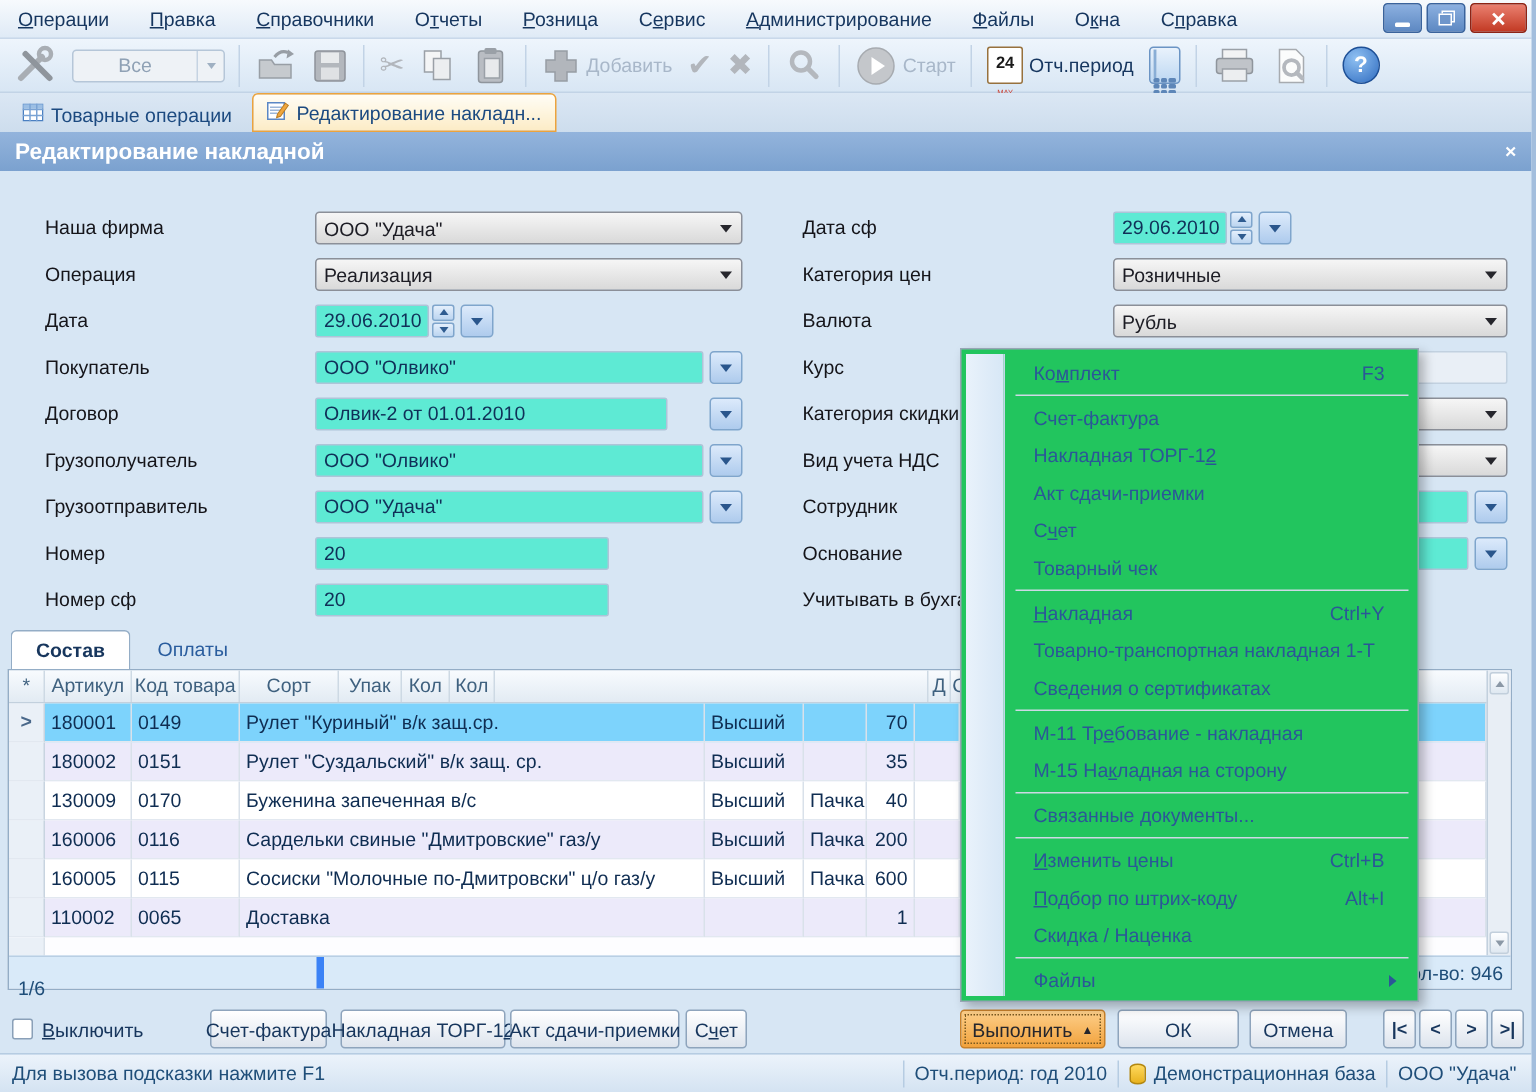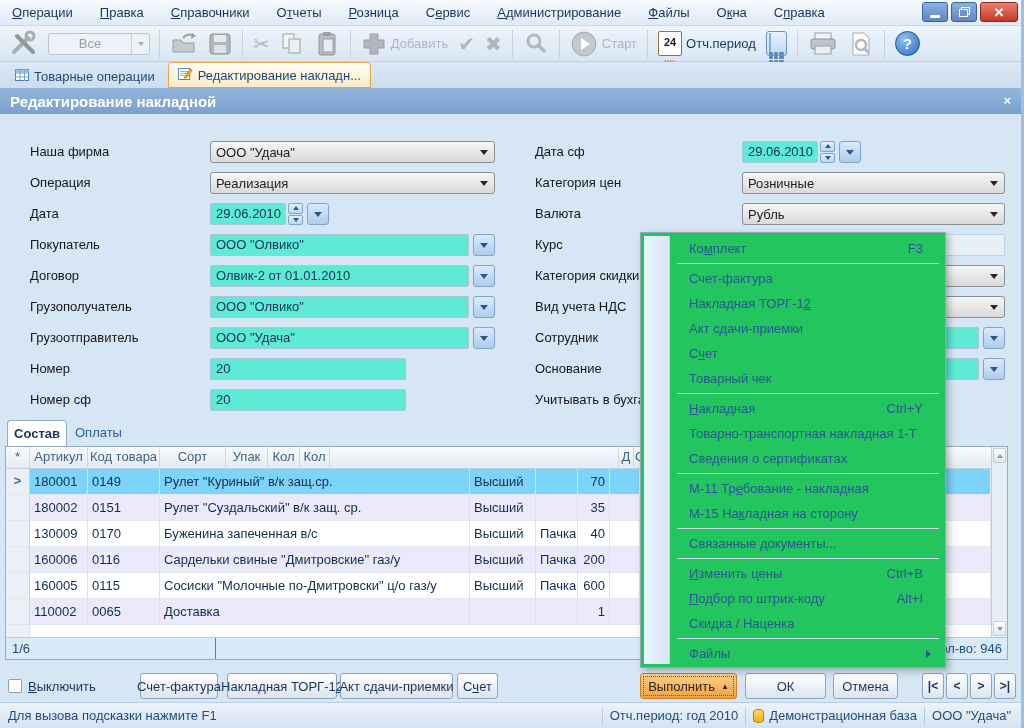--- a/index.html
+++ b/index.html
@@ -62,39 +62,39 @@
   .disbox{position:absolute;height:22px;background:#e9eff6;border:1px solid #c2d1e0;border-radius:2px}
   .tu{width:0;height:0;border-left:3px solid transparent;border-right:3px solid transparent;border-bottom:4px solid #2f5c90}
   .td{width:0;height:0;border-left:3px solid transparent;border-right:3px solid transparent;border-top:4px solid #2f5c90}
   .td.k{border-left-width:4px;border-right-width:4px;border-top:5px solid #26262c}
   .td.b{border-left-width:4px;border-right-width:4px;border-top:5px solid #2a568c}
   .td.dim{border-top-color:#9fb0c2}
 
   
   #grid-panel{position:absolute;left:5px;top:420px;width:1003px;height:240px}
   #grid-tabs{position:absolute;top:0;left:2px;height:26px;display:flex;gap:2px}
-  .gtab{height:26px;padding:5px 6px 0;font-size:13px;color:#2a5d9e}
+  .gtab{height:26px;padding:5px 16px 0;font-size:13px;color:#2a5d9e}
   .gtab.active{background:#fff;border:1px solid #94adc6;border-bottom:none;border-radius:4px 4px 0 0;font-weight:bold;color:#17365d}
   #grid-box{position:absolute;left:0;top:26px;right:0;bottom:0;border:1px solid #94adc6;background:#fdfdff}
   #grid-head{display:flex;height:22px;background:linear-gradient(#f8fbfe,#e2ebf3);border-bottom:1px solid #c2d0dd}
   .hcell{flex:0 0 auto;border-right:1px solid #cdd9e4;font-size:13px;color:#3f617f;text-align:center;padding-top:2px;overflow:hidden;white-space:nowrap}
   .grow{display:flex;height:26px}
   .gcell{flex:0 0 auto;border-right:1px solid #d9e1ea;border-bottom:1px solid #e2e8f0;font-size:13px;color:#0f2d52;padding:5px 4px 0 4px;overflow:hidden;white-space:nowrap;background:#fff}
   .gcell.num{text-align:right}
   .gcell.mark{background:#eaf0f7!important;border-right:1px solid #c8d4e0;color:#4a688a;text-align:center;padding:4px 0 0;font-weight:bold}
   .grow.sel .gcell{background:#7dd3fc}
   .grow.alt .gcell{background:#eceafa}
   #grid-filler{position:absolute;left:0;top:178px;right:16px;bottom:22px;background:#fdfdff}
   #filler-marker{width:24px;height:100%;background:#eaf0f7;border-right:1px solid #d9e1ea}
   #vscroll{position:absolute;right:0;top:0;width:16px;bottom:22px;background:#e8eef5;border-left:1px solid #c2d0dd}
   .sarr{position:absolute;left:1px;right:1px;height:15px;background:linear-gradient(#fdfeff,#dfe8f1);border:1px solid #c2cfdc;border-radius:2px;display:flex;align-items:center;justify-content:center}
   .sarr.up{top:1px}.sarr.dn{bottom:1px}
   .sarr .tu{border-bottom-color:#8b98a6}.sarr .td{border-top-color:#8b98a6}
   #grid-footer{position:absolute;left:0;right:0;bottom:0;height:22px;background:#d9eaf9;border-top:1px solid #b9cfe4;display:flex;font-size:13px;color:#1f4e79}
-  #gf-pos{width:210px;border-right:1px solid #3b82f6;padding:3px 0 0 6px}
+  #gf-pos{width:210px;border-right:5px solid #3b82f6;padding:13px 0 0 6px}
   #gf-total{flex:1;text-align:right;padding:3px 3px 0 0;overflow:hidden;white-space:nowrap}
   #gf-qty{width:82px;border-left:1px solid #bcd2e6;text-align:right;padding:3px 5px 0 0;white-space:nowrap}
 
   
   #bottombar{position:absolute;left:0;top:666px;right:0;height:36px}
   .btn{position:absolute;top:7px;height:26px;border:1px solid #8ea4bc;border-radius:3px;background:linear-gradient(#ffffff,#dde4ed);font-size:13px;color:#17365d;display:flex;align-items:center;justify-content:center;white-space:nowrap}
   .btn.accent{background:linear-gradient(#fdcf8a,#f2a23c);border-color:#c8812a;outline:1px dotted #7a5a20;outline-offset:-4px;color:#26262c}
   .btn .arr{font-size:8px;margin-left:6px;color:#26262c}
   .navbtn{position:absolute;top:7px;width:22px;height:26px;border:1px solid #8ea4bc;border-radius:3px;background:linear-gradient(#ffffff,#dde4ed);font-size:12px;font-weight:bold;color:#17365d;display:flex;align-items:center;justify-content:center}
   #chkbox{position:absolute;left:8px;top:13px;width:14px;height:14px;background:#fff;border:1px solid #8aa0b8;border-radius:2px}
@@ -314,21 +314,21 @@
       </div>
       <div class="ddbtn" style="left: 307px; top: 89px;">
         <span class="td b"></span>
       </div>
       <div class="flabel" style="left: 30px; top: 123px;">Покупатель</div>
       <div class="tbox" style="left: 210px; top: 120px; width: 259px;">ООО "Олвико"</div>
       <div class="ddbtn" style="left: 473px; top: 120px;">
         <span class="td b"></span>
       </div>
       <div class="flabel" style="left: 30px; top: 154px;">Договор</div>
-      <div class="tbox" style="left: 210px; top: 151px; width: 259px;">Олвик-2 от 01.01.2010</div>
+      <div class="tbox" style="left: 210px; top: 151px; width: 235px;">Олвик-2 от 01.01.2010</div>
       <div class="ddbtn" style="left: 473px; top: 151px;">
         <span class="td b"></span>
       </div>
       <div class="flabel" style="left: 30px; top: 185px;">Грузополучатель</div>
       <div class="tbox" style="left: 210px; top: 182px; width: 259px;">ООО "Олвико"</div>
       <div class="ddbtn" style="left: 473px; top: 182px;">
         <span class="td b"></span>
       </div>
       <div class="flabel" style="left: 30px; top: 216px;">Грузоотправитель</div>
       <div class="tbox" style="left: 210px; top: 213px; width: 259px;">ООО "Удача"</div>

